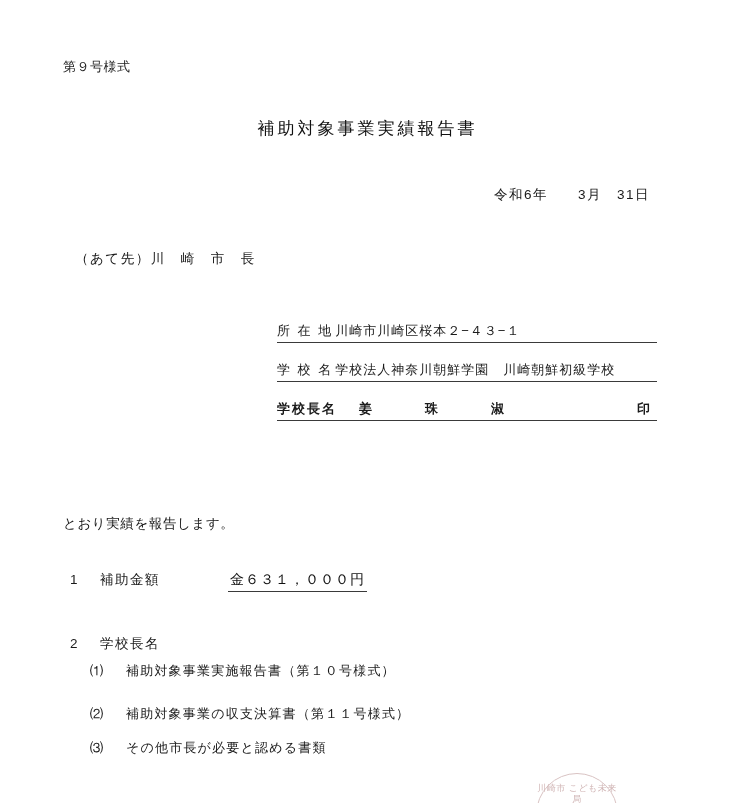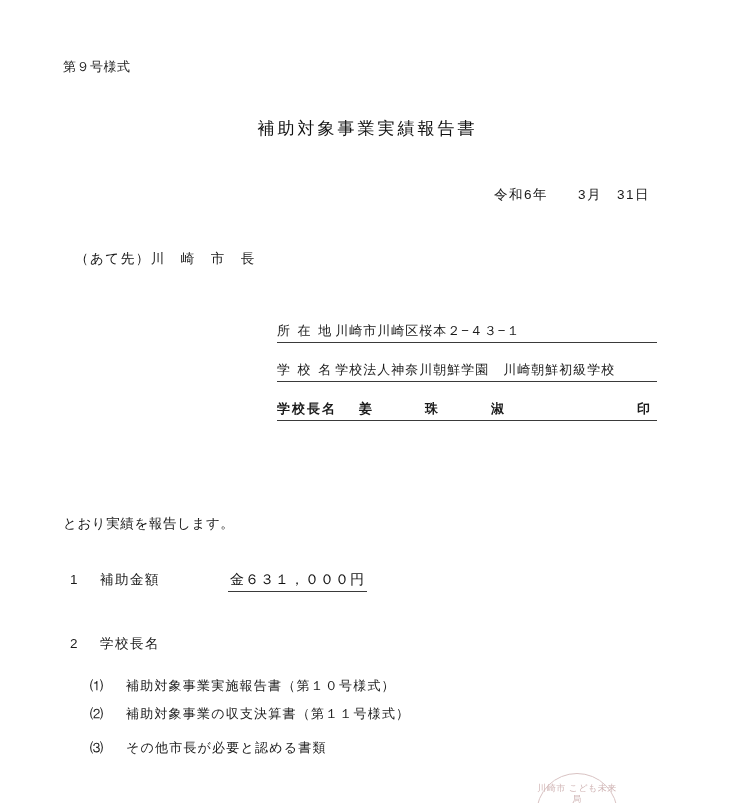--- a/index.html
+++ b/index.html
@@ -140,21 +140,21 @@
     color: #111;
   }
 
   .sub-item {
     position: absolute;
     left: 90px;
     font-size: 13px;
     letter-spacing: 1.2px;
     color: #1a1a1a;
   }
-  .sub-1 { top: 677px; font-family: Liberation Serif, serif; }
+  .sub-1 { top: 662px; font-family: Liberation Serif, serif; }
   .sub-2 { top: 705px; }
   .sub-3 { top: 739px; }
   .sub-num { display: inline-block; width: 36px; }
 
   .stamp {
     position: absolute;
     left: 536px;
     top: 773px;
     width: 82px;
     height: 82px;

